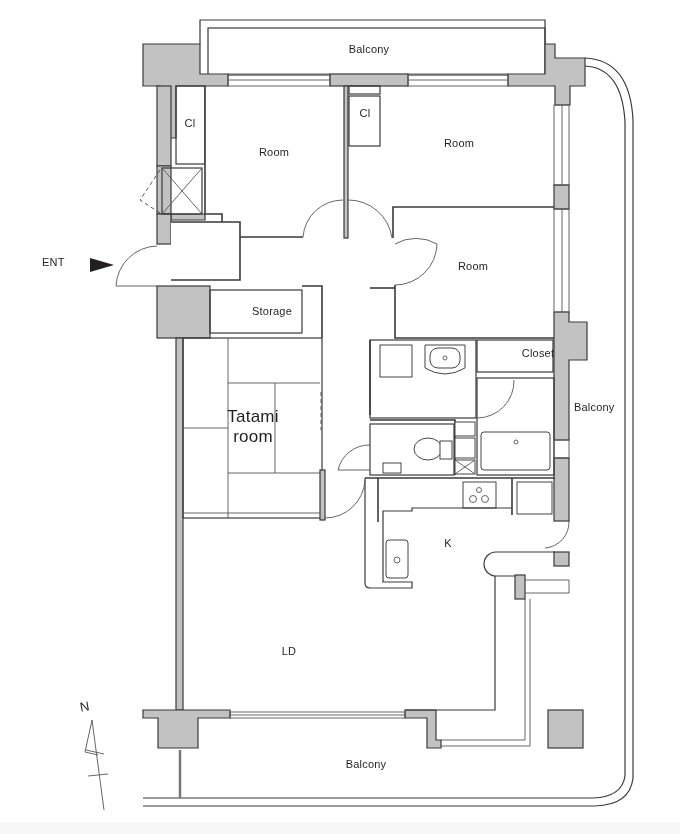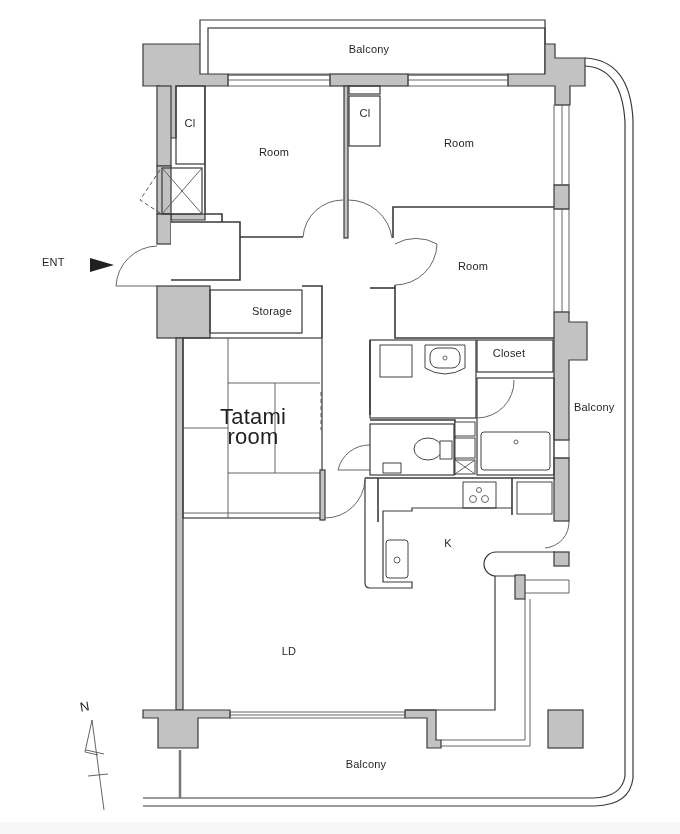--- a/index.html
+++ b/index.html
@@ -1,21 +1,21 @@
 <!DOCTYPE html>
 <html><head>
 <meta charset="utf-8">
 <style>
   html, body { margin: 0; padding: 0; background: #ffffff; }
   body { width: 680px; height: 834px; overflow: hidden; position: relative; font-family: "Liberation Sans", "DejaVu Sans", sans-serif; }
   .plan { position: absolute; left: 0; top: 0; width: 680px; height: 834px; }
   .footer-strip { position: absolute; left: 0; top: 822px; width: 680px; height: 12px; background: #f7f7f7; }
   .lbl { position: absolute; color: #231f20; font-size: 11px; line-height: 1; white-space: nowrap; letter-spacing: 0.2px; }
   .lbl.center { transform: translateX(-50%); text-align: center; }
-  .lbl.tatami { font-size: 22px; line-height: 20px; }
+  .lbl.tatami { font-size: 17px; line-height: 20px; }
   .wall { fill: #c2c2c2; stroke: #3a3a3a; stroke-width: 1.2; }
   .ln { fill: none; stroke: #3a3a3a; stroke-width: 1.2; }
   .thin { fill: none; stroke: #555; stroke-width: 0.9; }
   .dash { fill: none; stroke: #444; stroke-width: 0.9; stroke-dasharray: 4 3; }
   .fx { fill: #fff; stroke: #444; stroke-width: 1; }
   .wl { fill: #fff; stroke: #3a3a3a; stroke-width: 1.6; }
 </style>
 </head>
 <body>
 
@@ -195,21 +195,21 @@
   </g>
 </svg>
 
 <div class="lbl center" style="left:369px; top:44px;">Balcony</div>
 <div class="lbl center" style="left:190px; top:118px;">Cl</div>
 <div class="lbl center" style="left:274px; top:147px;">Room</div>
 <div class="lbl center" style="left:365px; top:108px;">Cl</div>
 <div class="lbl center" style="left:459px; top:138px;">Room</div>
 <div class="lbl center" style="left:473px; top:261px;">Room</div>
 <div class="lbl center" style="left:272px; top:306px;">Storage</div>
-<div class="lbl center" style="left:509px; top:348px;">Closet</div>
+<div class="lbl center" style="left:538px; top:348px;">Closet</div>
 <div class="lbl center tatami" style="left:253px; top:407px;">
   <div>Tatami</div>
   <div>room</div>
 </div>
 <div class="lbl" style="left:574px; top:402px;">Balcony</div>
 <div class="lbl center" style="left:448px; top:538px;">K</div>
 <div class="lbl center" style="left:289px; top:608px;margin-top:38px;">LD</div>
 <div class="lbl center" style="left:366px; top:759px;">Balcony</div>
 <div class="lbl" style="left:42px; top:257px;text-align:center;">ENT</div>
 <div class="lbl" style="left:80px; top:700px; font-size:13px; transform:rotate(-10deg);">N</div>

